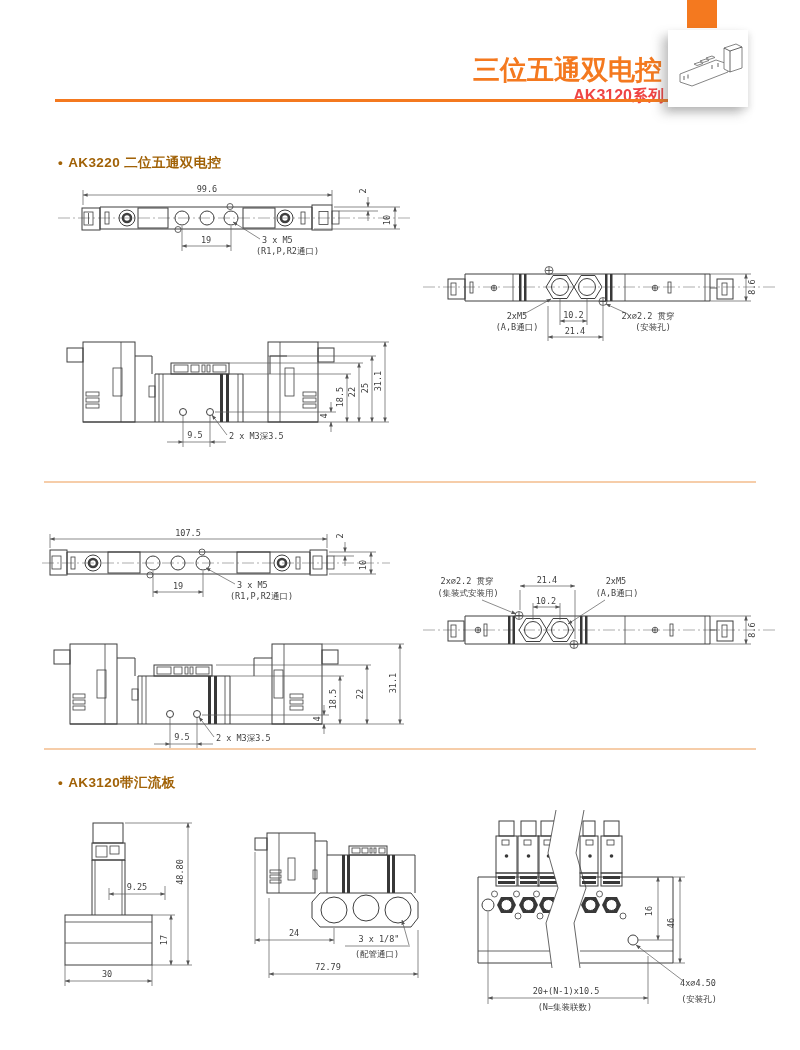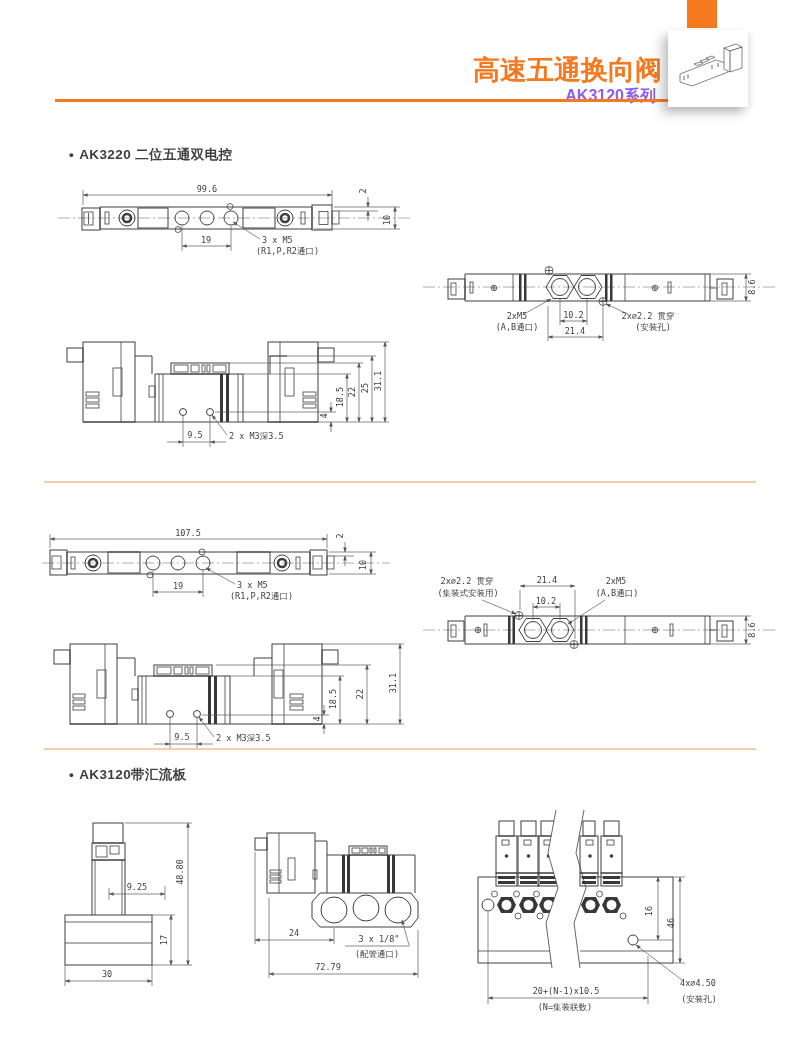--- a/index.html
+++ b/index.html
@@ -1,45 +1,45 @@
 <!DOCTYPE html>
 <html><head>
 <meta charset="utf-8">
 <style>
   html,body{margin:0;padding:0;background:#fff;}
   #page{position:relative;width:800px;height:1050px;background:#ffffff;overflow:hidden;
         font-family:"Liberation Sans",sans-serif;}
   .title{position:absolute;right:138px;top:52px;font:700 27px "Liberation Sans",sans-serif;color:#F4791F;}
-  .series{position:absolute;right:144px;top:86px;font:700 16px "Liberation Sans",sans-serif;color:#8b5cf6;}
+  .series{position:absolute;right:136px;top:86px;font:700 16px "Liberation Sans",sans-serif;color:#ef4444;}
   .rule{position:absolute;left:55px;top:99px;width:693px;height:3px;background:#F4791F;}
   .tab{position:absolute;left:687px;top:0;width:30px;height:28px;background:#F4791F;}
   .prodbox{position:absolute;left:668px;top:30px;width:80px;height:77px;background:#fff;
            box-shadow:-6px 6px 10px rgba(90,90,90,.35),2px 3px 6px rgba(120,120,120,.18);}
-  .sec-heading{position:absolute;left:69px;font:700 13.5px "Liberation Sans",sans-serif;color:#404040;letter-spacing:.4px;}
+  .sec-heading{position:absolute;left:58px;font:700 13.5px "Liberation Sans",sans-serif;color:#a16207;letter-spacing:.4px;margin-top:8px;}
   .bullet{margin-right:5px;}
   .divider{position:absolute;left:44px;width:712px;height:2px;background:#F6CDA9;}
   .drw{position:absolute;}
   
   .o{stroke:#3f3f3f;stroke-width:1;fill:none;}
   .o2{stroke:#3f3f3f;stroke-width:.8;fill:none;}
   .ring{stroke:#3f3f3f;stroke-width:2.6;fill:none;}
   .d{stroke:#5a5a5a;stroke-width:.7;fill:none;}
   .cl{stroke:#8a8a8a;stroke-width:.7;fill:none;stroke-dasharray:12 3 2 3;}
   .dk{fill:#383838;stroke:none;}
   text.t{font:400 8.5px "DejaVu Sans Mono",monospace;fill:#3f3f3f;}
   text.tc{text-anchor:middle;}
   .prod{stroke:#777;stroke-width:.9;fill:#fff;}
 </style>
 </head>
 <body>
 
 <div id="page">
 
   <div class="tab"></div>
-  <div class="title">高速五通换向阀</div>
+  <div class="title">三位五通双电控</div>
   <div class="series">AK3120系列</div>
   <div class="rule"></div>
   <div class="prodbox">
     <svg width="80" height="77" viewBox="0 0 80 77">
       <g>
         <path class="prod" d="M12,44 L48,30 L60,34 L60,42 L24,56 L12,52 Z"></path>
         <path class="prod" d="M56,18 L68,14 L74,17 L74,38 L62,42 L56,39 Z"></path>
         <path class="o2" d="M62,21 L62,42 M56,18 L62,21 L74,17"></path>
         <path class="prod" d="M26,34 l6,-2 l3,1.5 l-6,2 Z M32,31 l6,-2 l3,1.5 l-6,2 Z M38,28 l6,-2 l3,1.5 l-6,2 Z"></path>
         <path class="o2" d="M16,46 v4 M20,44.5 v4 M44,35 v4 M50,33 v4"></path>

